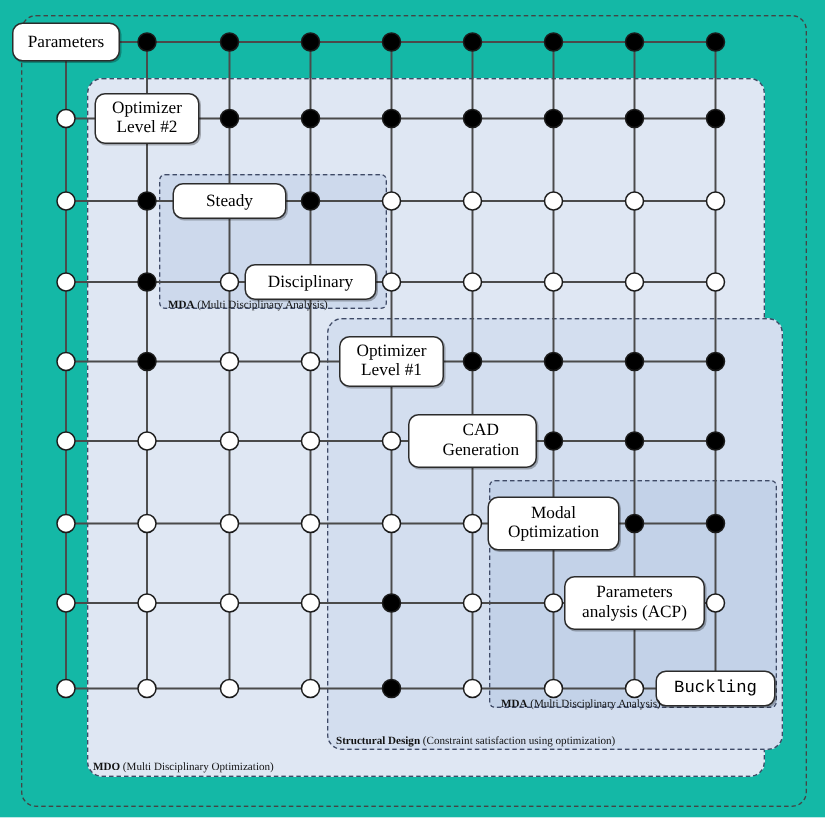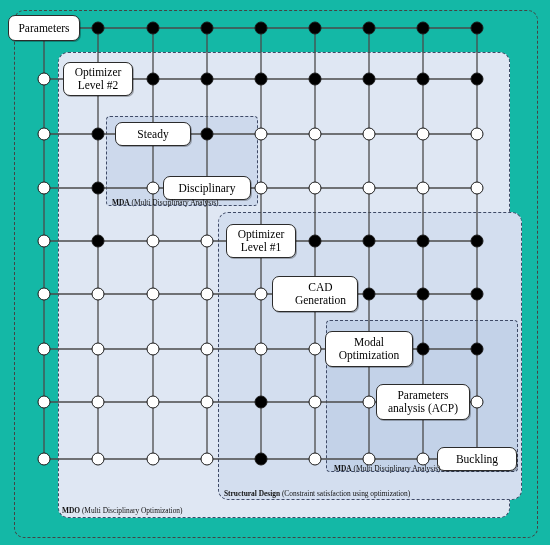--- a/index.html
+++ b/index.html
@@ -176,21 +176,21 @@
           <span>Modal</span>
           <span>Optimization</span>
         </div>
       </div>
       <div class="comp" style="left: 423px; top: 402px; width: 94px; height: 36px;">
         <div>
           <span>Parameters</span>
           <span>analysis (ACP)</span>
         </div>
       </div>
-      <div class="comp" style="left: 477px; top: 459px; width: 80px; height: 24px;">
+      <div class="comp" style="left: 477px; top: 459px; width: 80px; height: 24px; font-family: Liberation Mono, monospace;">
         <div>
           <span>Buckling</span>
         </div>
       </div>
     </div>
   <div id="labels-layer">
       <div class="grp-label" style="left: 62px; top: 506px;"><b>MDO</b> (Multi Disciplinary Optimization)</div>
       <div class="grp-label" style="left: 112px; top: 198px;"><b>MDA</b> (Multi Disciplinary Analysis)</div>
       <div class="grp-label" style="left: 224px; top: 489px;"><b>Structural Design</b> (Constraint satisfaction using optimization)</div>
       <div class="grp-label" style="left: 334px; top: 464px;"><b>MDA</b> (Multi Disciplinary Analysis)</div>

